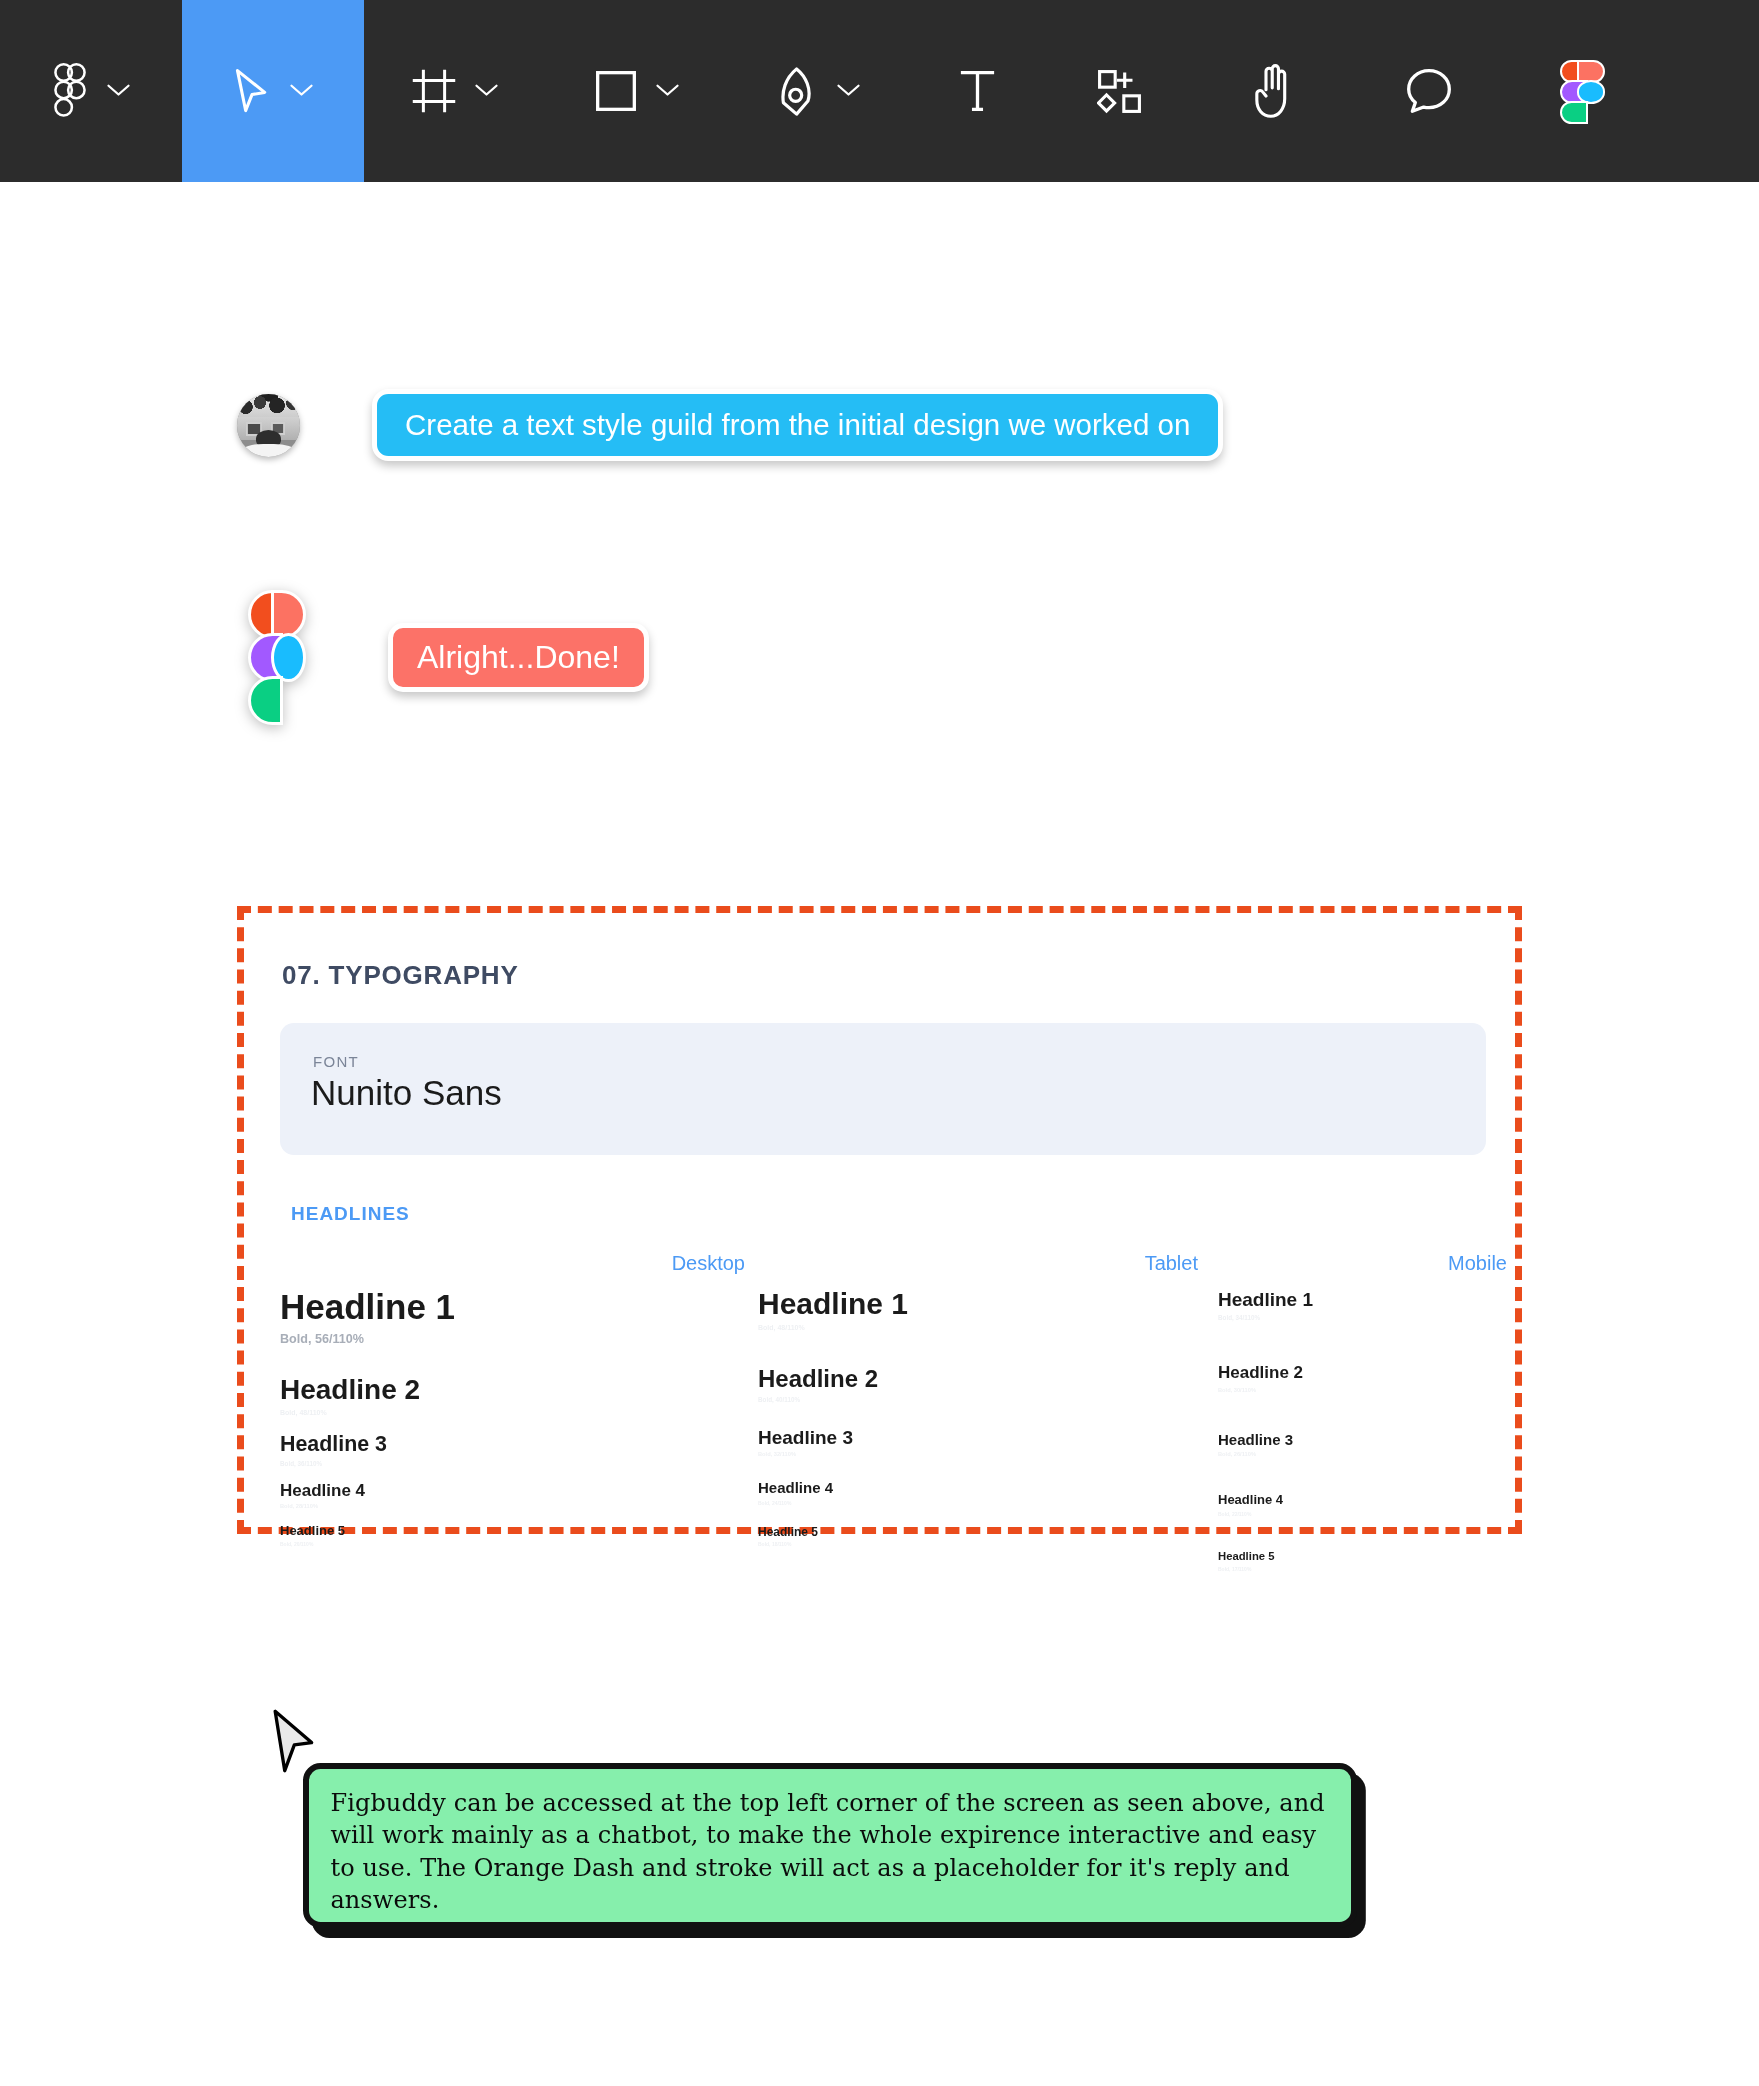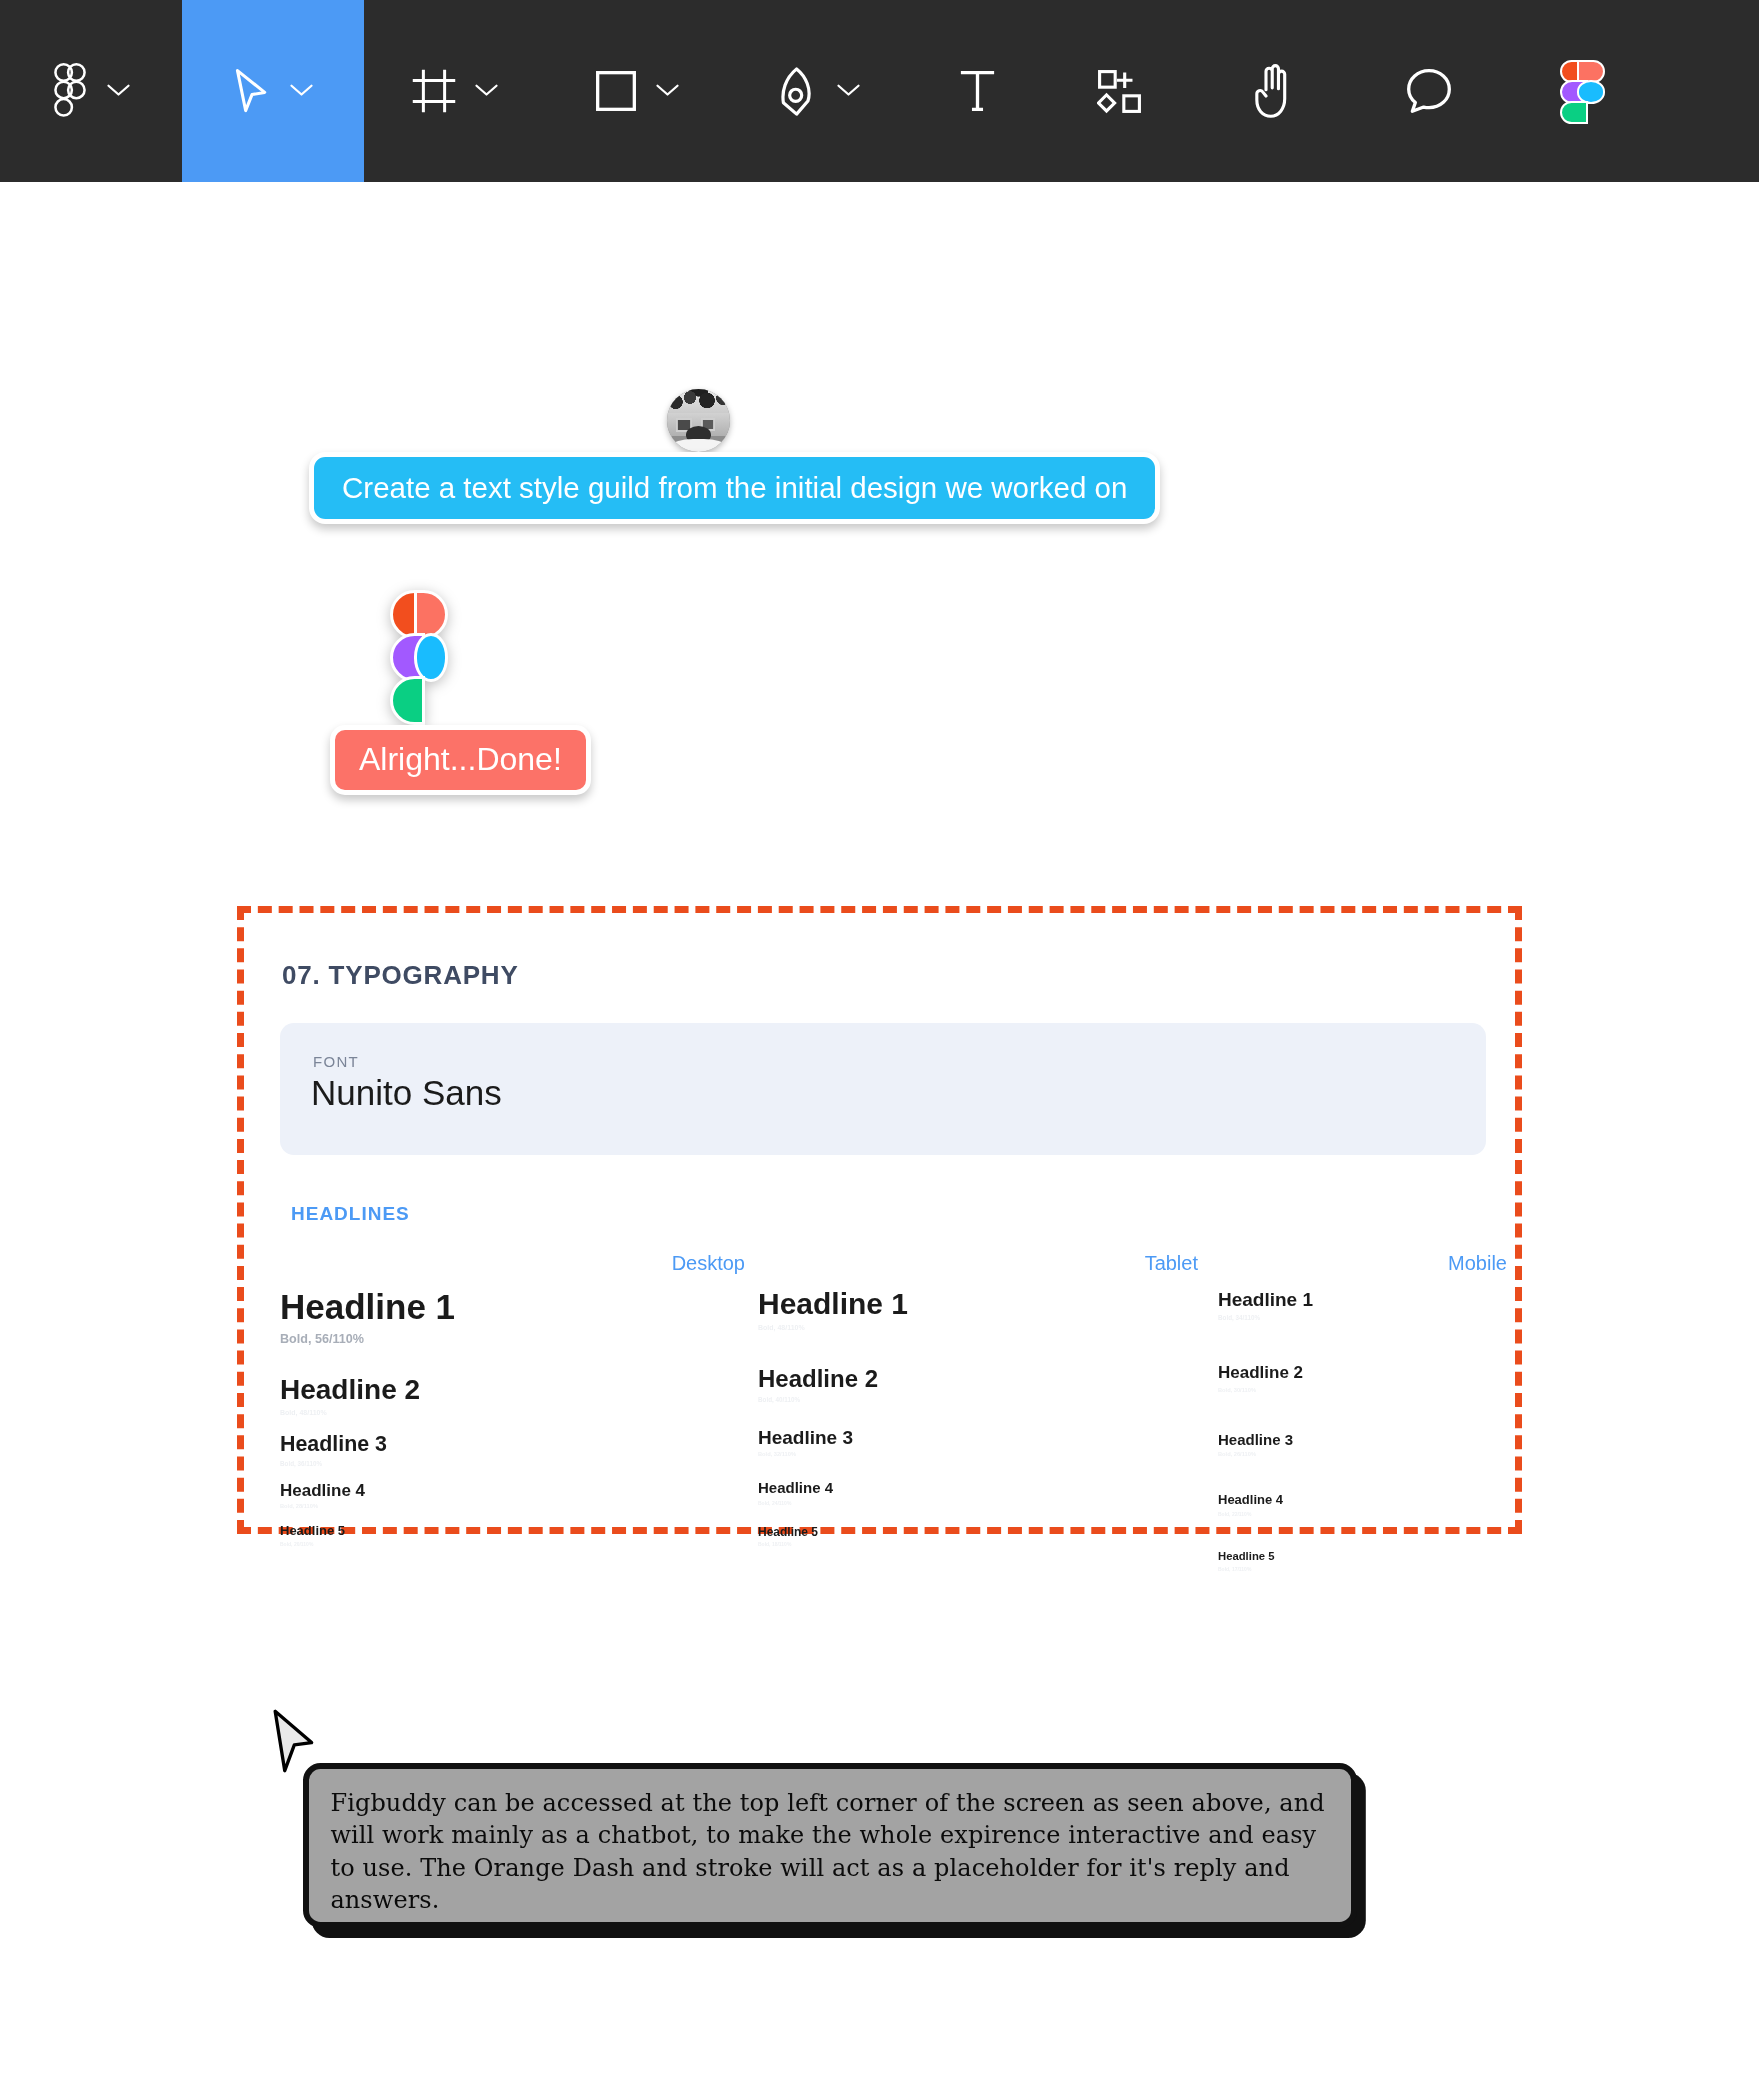--- a/index.html
+++ b/index.html
@@ -18,21 +18,21 @@
     height:182px;display:flex;align-items:center;justify-content:center;
     gap:16.3px;padding:0 0;position:relative;
   }
   .tool.selected{background:#4c9af5;}
   .tool-ico{display:flex;align-items:center;justify-content:center;}
   .chev{display:block;}
 
   
   .chat{position:absolute;left:0;top:182px;width:1759px;}
 
-  .msg-row{display:flex;align-items:center;flex-direction:column;}
+  .msg-row{display:flex;align-items:center;}
 
   .avatar{
     width:63px;height:63px;border-radius:50%;
     overflow:hidden;position:relative;flex:none;
     box-shadow:0 2.5px 6.3px rgba(0,0,0,.28);
     background:#8d8d8d;
   }
   .avatar .sky{position:absolute;left:0;top:0;width:100%;height:42%;
     background:linear-gradient(180deg,#e9e9e9,#c9c9c9);}
   .avatar .foliage{position:absolute;left:-6%;top:-4%;width:112%;height:46%;
@@ -123,21 +123,21 @@
   .hl-item{position:relative;}
   .hl{color:#1b1b1b;font-weight:700;line-height:1.05;white-space:nowrap;}
   .hl-cap{color:#b9bfc9;font-weight:700;white-space:nowrap;}
 
   
   .cursor{position:absolute;left:271px;top:1708px;width:50px;height:67px;}
 
   
   .note{
     position:absolute;left:303px;top:1763px;width:1054px;height:165px;
-    background:#a3a3a3;border:6.3px solid #111;border-radius:17.6px;
+    background:#86efac;border:6.3px solid #111;border-radius:17.6px;
     box-shadow:8.8px 10px 0 #111;
     box-sizing:border-box;
     padding:17.6px 21.4px;
   }
   .note p{
     margin:0;font-family:"DejaVu Serif", serif;
     font-size:24px;line-height:1.36;color:#0b0b0b;
     letter-spacing:0.1px;
   }
 </style>

